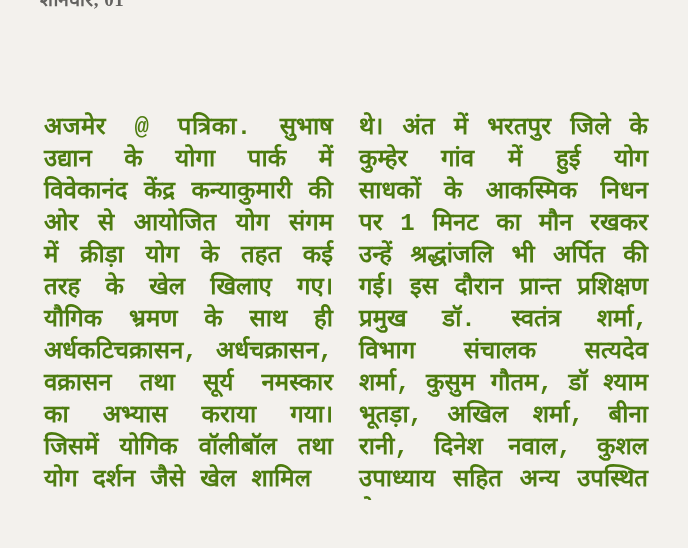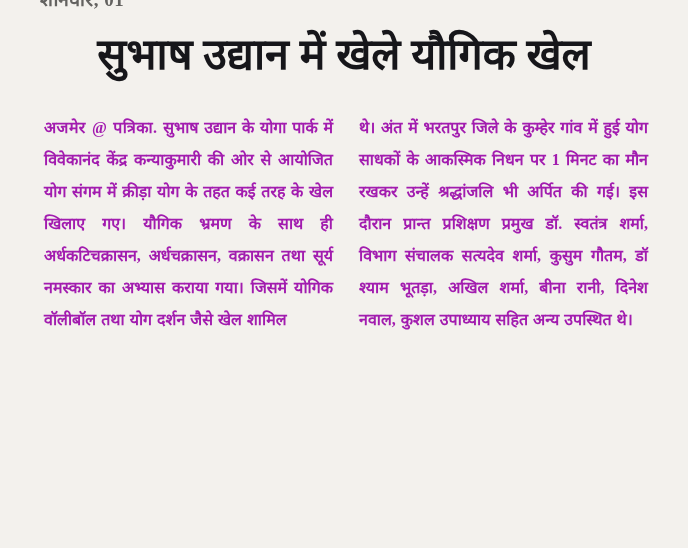--- a/index.html
+++ b/index.html
@@ -67,24 +67,24 @@
   .columns {
     position: absolute;
     top: 112px;
     left: 44px;
     width: 604px;
     display: flex;
     gap: 26px;
   }
   .col {
     width: 289px;
-    font-family: Liberation Serif, serif;
-    font-size: 16px;
+    font-family: Liberation Mono, monospace;
+    font-size: 24px;
     line-height: 32px;
-    color: #a21caf;
+    color: #4d7c0f;
     text-align: justify;
     text-justify: inter-word;
     font-weight: 600;
   }
   .col p {
     margin: 0;
   }
   .dateline {
     font-weight: bold;
     letter-spacing: 0.4px;
@@ -106,21 +106,20 @@
 </style>
 </head>
 <body>
 
 <div class="page">
 
   <div class="clip-strip">
     <span class="clip-text">शनिवार, 01</span>
   </div>
 
-  <div class="headline">सुभाष उद्यान में खेले यौगिक खेल</div>
 
   <div class="rule"></div>
 
   <div class="columns">
     <div class="col left">
       <p><span class="dateline">अजमेर @ पत्रिका.</span> <span>सुभाष उद्यान के योगा पार्क में विवेकानंद केंद्र कन्याकुमारी की ओर से आयोजित योग संगम में क्रीड़ा योग के तहत कई तरह के खेल खिलाए गए। यौगिक भ्रमण के साथ ही अर्धकटिचक्रासन, अर्धचक्रासन, वक्रासन तथा सूर्य नमस्कार का अभ्यास कराया गया। जिसमें योगिक वॉलीबॉल तथा योग दर्शन जैसे खेल शामिल</span></p>
     </div>
     <div class="col right">
       <p><span>थे। अंत में भरतपुर जिले के कुम्हेर गांव में हुई योग साधकों के आकस्मिक निधन पर 1 मिनट का मौन रखकर उन्हें श्रद्धांजलि भी अर्पित की गई। इस दौरान प्रान्त प्रशिक्षण प्रमुख डॉ. स्वतंत्र शर्मा, विभाग संचालक सत्यदेव शर्मा, कुसुम गौतम, डॉ श्याम भूतड़ा, अखिल शर्मा, बीना रानी, दिनेश नवाल, कुशल उपाध्याय सहित अन्य उपस्थित थे।</span></p>
     </div>

